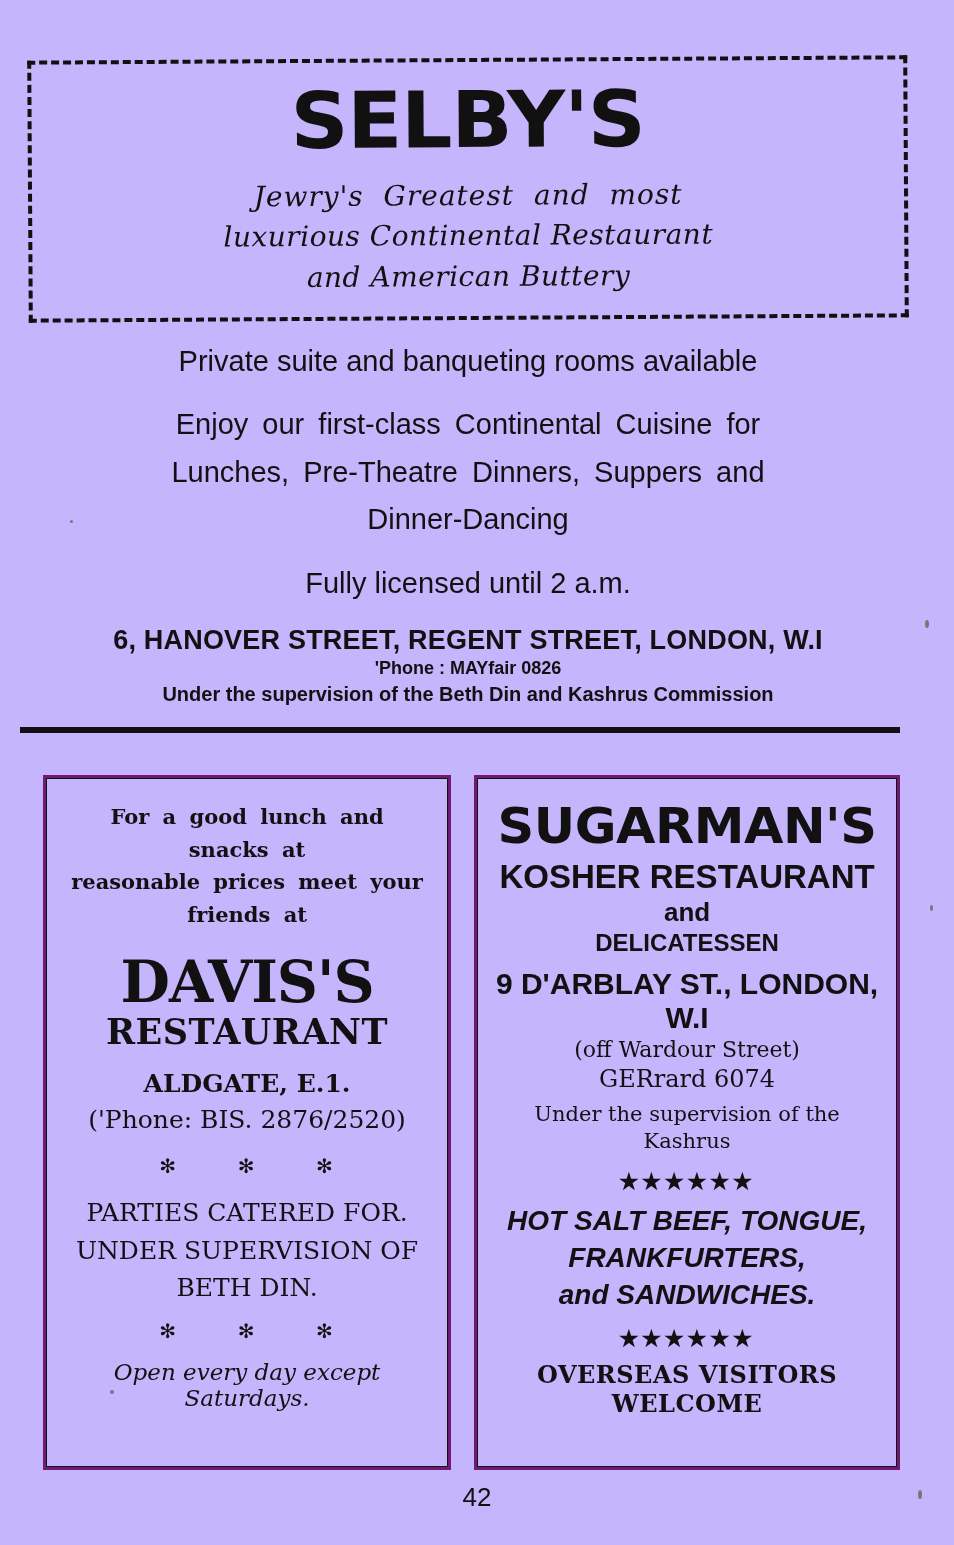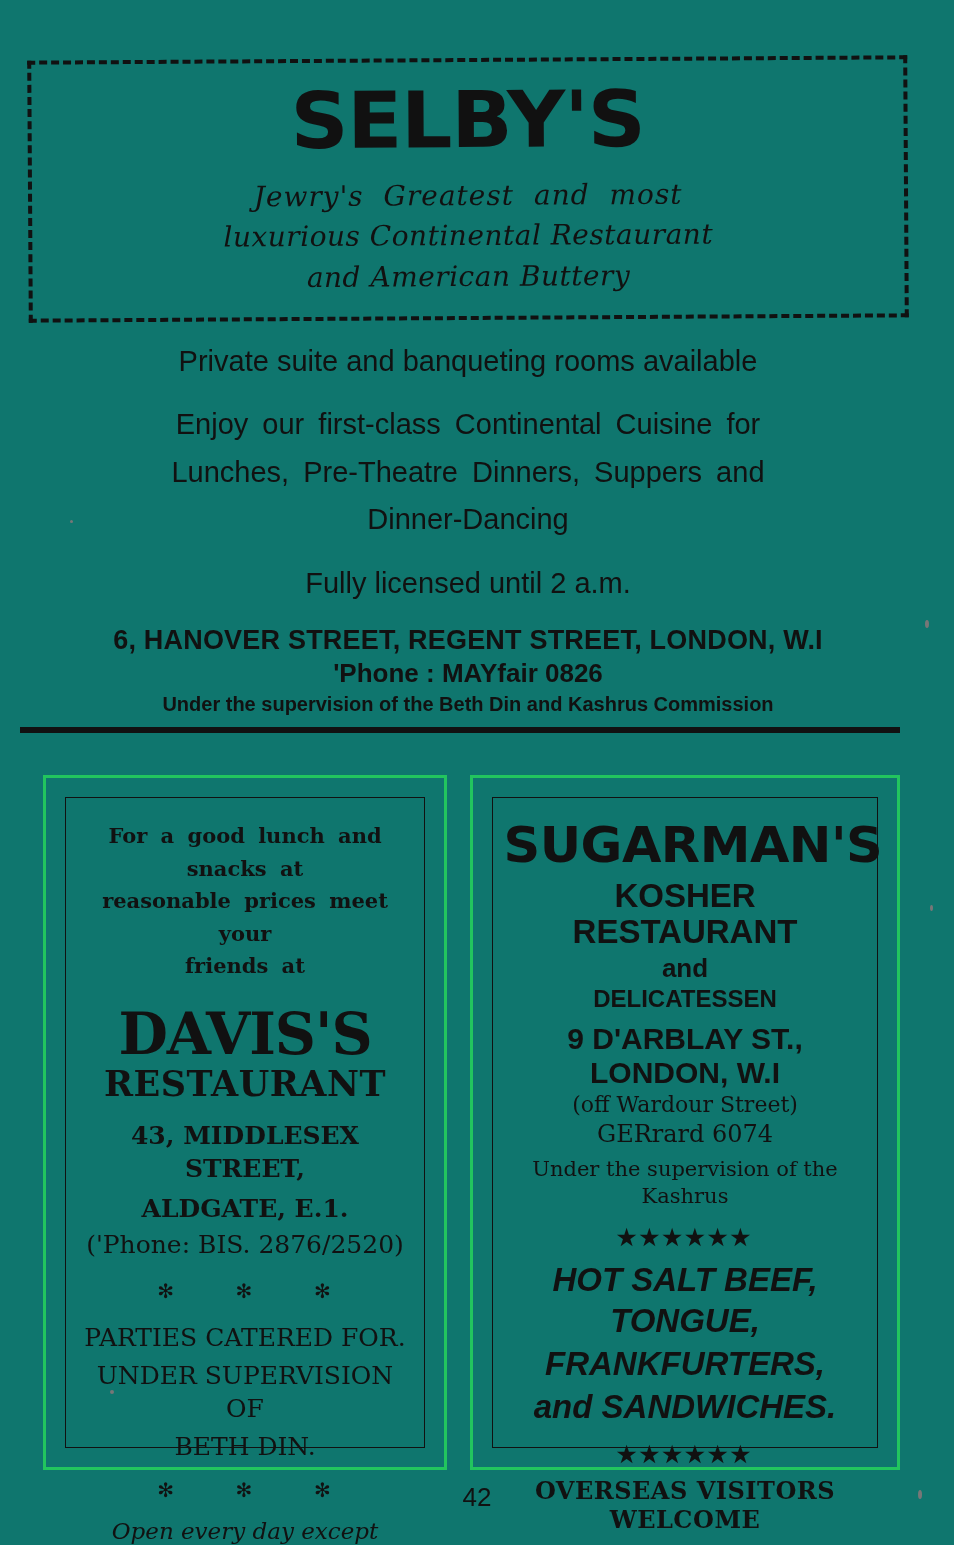--- a/index.html
+++ b/index.html
@@ -14,21 +14,21 @@
     font-family: "Liberation Sans", sans-serif;
     color: #111111;
     overflow: hidden;
   }
 
   .page {
     position: absolute;
     left: 0; top: 0;
     width: 954px;
     height: 1545px;
-    background: #0f766e;
+    background: #c4b5fd;
   }
 
   
   .selby-ad {
     position: absolute;
     left: 28px;
     top: 58px;
     width: 880px;
   }
 
@@ -74,21 +74,21 @@
   .selby-address {
     text-align: center;
     font-weight: bold;
     font-size: 27px;
     letter-spacing: 0.2px;
     margin: 10px 0 2px 0;
   }
   .selby-phone {
     text-align: center;
     font-weight: bold;
-    font-size: 26px;
+    font-size: 18px;
     margin: 2px 0 4px 0;
   }
   .selby-note {
     text-align: center;
     font-weight: bold;
     font-size: 20px;
     margin: 0;
   }
 
   .rule {
@@ -105,22 +105,22 @@
     position: absolute;
     left: 20px;
     top: 775px;
     width: 880px;
     height: 695px;
     display: flex;
     justify-content: space-between;
   }
 
   .ad-box {
-    border: 3px solid #22c55e;
-    padding: 19px;
+    border: 3px solid #701a75;
+    padding: 0;
     box-sizing: border-box;
     margin-left: 23px;
   }
   .ad-inner {
     border: 1px solid #111;
     height: 100%;
     box-sizing: border-box;
     padding: 16px 14px;
     text-align: center;
   }
@@ -247,21 +247,21 @@
   .sug-noted {
     font-family: "Liberation Sans", sans-serif;
     font-style: italic;
     font-size: 26px;
     margin: 4px 0 2px 0;
   }
   .sug-items {
     font-family: "Liberation Sans", sans-serif;
     font-style: italic;
     font-weight: bold;
-    font-size: 33px;
+    font-size: 28px;
     line-height: 1.25;
     margin: 2px 0 0 0;
   }
   .sug-overseas {
     font-family: "DejaVu Serif", serif;
     font-weight: bold;
     font-size: 24px;
     letter-spacing: 0.5px;
     margin: 6px 0 0 0;
   }
@@ -316,21 +316,20 @@
 
     <div class="ad-box davis">
       <div class="ad-inner">
         <div class="davis-lead">
           <span class="justified">For a good lunch and snacks at</span>
           <span class="justified">reasonable   prices   meet   your</span>
           <span class="justified">friends at</span>
         </div>
         <div class="davis-name">DAVIS'S</div>
         <div class="davis-rest">RESTAURANT</div>
-        <div class="davis-addr">43, MIDDLESEX STREET,</div>
         <div class="davis-addr">ALDGATE, E.1.</div>
         <div class="davis-phone">('Phone: BIS. 2876/2520)</div>
         <div class="stars-row">✻    ✻    ✻</div>
         <div class="davis-parties">PARTIES CATERED FOR.</div>
         <div class="davis-parties">UNDER SUPERVISION OF</div>
         <div class="davis-parties">BETH DIN.</div>
         <div class="stars-row" style="margin:14px 0 8px 0;">✻    ✻    ✻</div>
         <div class="davis-open">Open every day except Saturdays.</div>
       </div>
     </div>

